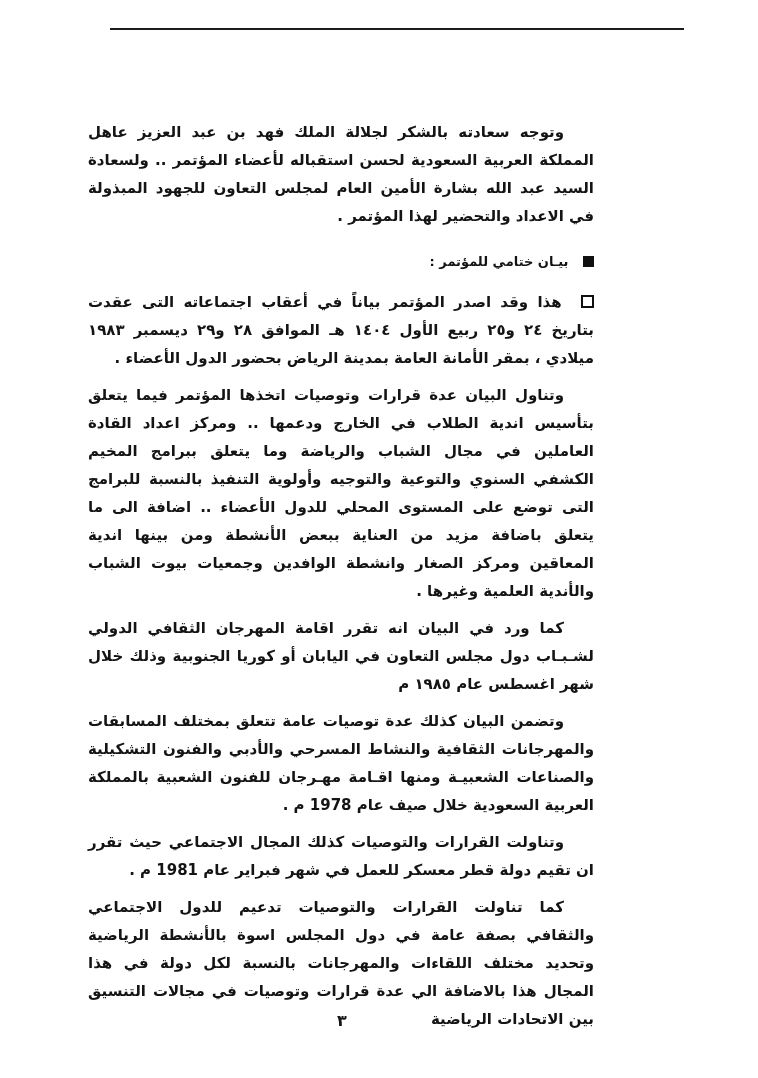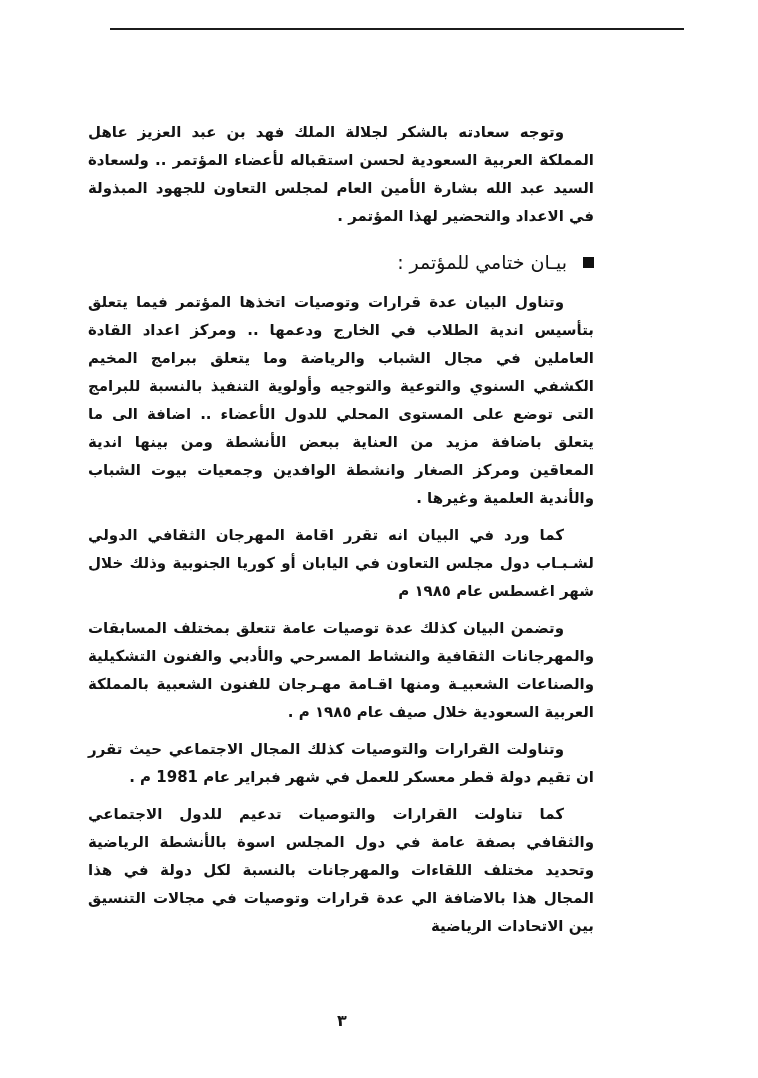--- a/index.html
+++ b/index.html
@@ -38,22 +38,22 @@
   }
   p.para {
     margin: 0 0 9px 0;
     text-indent: 30px;
   }
   p.para.no-indent {
     text-indent: 0;
   }
   h2.heading {
     margin: 18px 0 12px 0;
-    font-size: 19px;
-    font-weight: normal;
+    font-size: 13px;
+    font-weight: bold;
     text-indent: 0;
   }
   .sq {
     display: inline-block;
     width: 11px;
     height: 11px;
     vertical-align: middle;
     margin-left: 10px;
     position: relative;
     top: -1px;
@@ -88,26 +88,30 @@
   <div class="content">
 
     <p class="para">وتوجه سعادته بالشكر لجلالة الملك فهد بن عبد العزيز عاهل المملكة العربية السعودية لحسن استقباله لأعضاء المؤتمر .. ولسعادة السيد عبد الله بشارة الأمين العام لمجلس التعاون للجهود المبذولة في الاعداد والتحضير لهذا المؤتمر .</p>
 
 
     <h2 class="heading">
       <span class="sq filled"></span>
       <span>بيـان ختامي للمؤتمر :</span>
     </h2>
 
+    <p class="para no-indent">
+      <span class="sq hollow"></span>
+      <span>هذا وقد اصدر المؤتمر بياناً في أعقاب اجتماعاته التى عقدت بتاريخ ٢٤ و٢٥ ربيع الأول ١٤٠٤ هـ الموافق ٢٨ و٢٩ ديسمبر ١٩٨٣ ميلادي ، بمقر الأمانة العامة بمدينة الرياض بحضور الدول الأعضاء .</span>
+    </p>
 
     <p class="para">وتناول البيان عدة قرارات وتوصيات اتخذها المؤتمر فيما يتعلق بتأسيس اندية الطلاب في الخارج ودعمها .. ومركز اعداد القادة العاملين في مجال الشباب والرياضة وما يتعلق ببرامج المخيم الكشفي السنوي والتوعية والتوجيه وأولوية التنفيذ بالنسبة للبرامج التى توضع على المستوى المحلي للدول الأعضاء .. اضافة الى ما يتعلق باضافة مزيد من العناية ببعض الأنشطة ومن بينها اندية المعاقين ومركز الصغار وانشطة الوافدين وجمعيات بيوت الشباب والأندية العلمية وغيرها .</p>
 
     <p class="para">كما ورد في البيان انه تقرر اقامة المهرجان الثقافي الدولي لشـبـاب دول مجلس التعاون في اليابان أو كوريا الجنوبية وذلك خلال شهر اغسطس عام ١٩٨٥ م</p>
 
-    <p class="para">وتضمن البيان كذلك عدة توصيات عامة تتعلق بمختلف المسابقات والمهرجانات الثقافية والنشاط المسرحي والأدبي والفنون التشكيلية والصناعات الشعبيـة ومنها اقـامة مهـرجان للفنون الشعبية بالمملكة العربية السعودية خلال صيف عام ١٩٨٥ م .</p>
+    <p class="para">وتضمن البيان كذلك عدة توصيات عامة تتعلق بمختلف المسابقات والمهرجانات الثقافية والنشاط المسرحي والأدبي والفنون التشكيلية والصناعات الشعبيـة ومنها اقـامة مهـرجان للفنون الشعبية بالمملكة العربية السعودية خلال صيف عام 1978 م .</p>
 
     <p class="para">وتناولت القرارات والتوصيات كذلك المجال الاجتماعي حيث تقرر ان تقيم دولة قطر معسكر للعمل في شهر فبراير عام 1981 م .</p>
 
     <p class="para">كما تناولت القرارات والتوصيات تدعيم للدول الاجتماعي والثقافي بصفة عامة في دول المجلس اسوة بالأنشطة الرياضية وتحديد مختلف اللقاءات والمهرجانات بالنسبة لكل دولة في هذا المجال هذا بالاضافة الي عدة قرارات وتوصيات في مجالات التنسيق بين الاتحادات الرياضية</p>
 
   </div>
 
   <div class="page-number">٣</div>
 
 </div>

